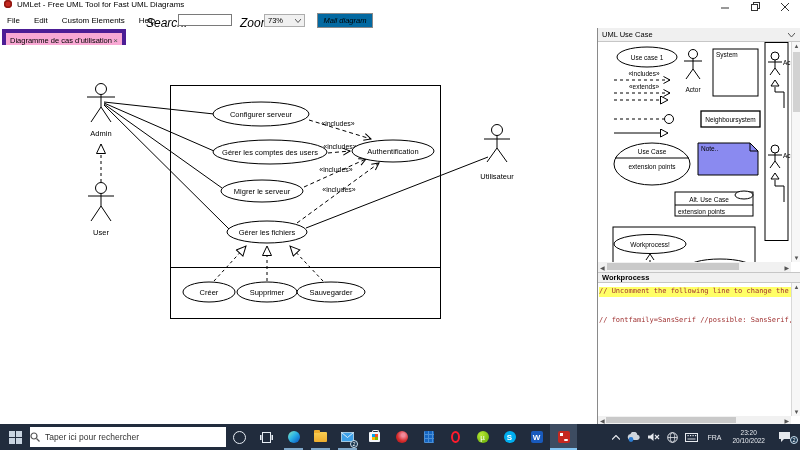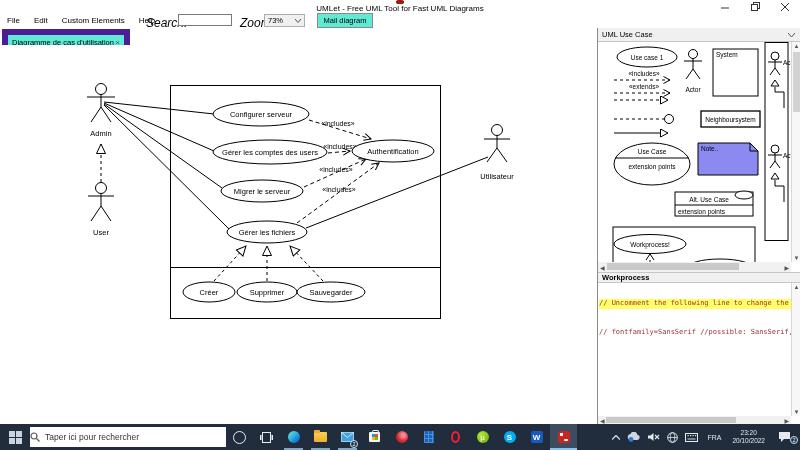--- a/index.html
+++ b/index.html
@@ -1,41 +1,41 @@
 <!DOCTYPE html>
 <html><head>
 <meta charset="utf-8">
 <style>
   html,body{margin:0;padding:0;background:#888;}
   .app{position:relative;width:800px;height:450px;background:#fff;overflow:hidden;
        font-family:"Liberation Sans",sans-serif;color:#000;}
   
   .titlebar{position:absolute;left:0;top:0;width:800px;height:13px;background:#fff;
-            display:flex;align-items:center;font-size:8px;flex-direction:column;}
+            display:flex;align-items:flex-start;font-size:8px;}
   .appicon{width:8px;height:8px;border-radius:50%;background:#c62820;margin:0 5px 0 4px;
            box-shadow:inset 0 0 0 1.5px #8f1710;}
   .wincontrols{position:absolute;right:0;top:0;height:13px;display:flex;}
   .wc{width:30px;height:13px;display:flex;align-items:center;justify-content:center;}
   
   .menubar{position:absolute;left:0;top:13px;width:800px;height:15px;background:#fff;
            font-size:8px;display:flex;align-items:center;border-bottom:1px solid #e4e4e4;}
   .menu-item{padding:0 7px;}
   .tb-label{position:absolute;top:3px;font-size:12px;font-style:italic;}
   .tb-input{position:absolute;left:178px;top:1px;width:48px;height:10px;border:1px solid #7a7a7a;
             background:#fff;font-size:8px;padding:0 2px;}
   .tb-select{position:absolute;left:264px;top:1px;width:36px;height:11px;border:1px solid #adadad;
              background:#f0f0f0;font-size:7.5px;display:flex;align-items:center;padding-left:3px;}
   .tb-select .chev{margin-left:auto;padding-right:3px;color:#555;}
   .tb-button{position:absolute;left:317px;top:0px;width:54px;height:13px;border:1px solid #8a8a8a;
-             background:#5eead4;font-size:7.5px;display:flex;align-items:center;justify-content:center;}
+             background:#0369a1;font-size:7.5px;display:flex;align-items:center;justify-content:center;font-style:italic;}
   
   .tabbar{position:absolute;left:0;top:28px;width:597px;height:17px;background:#fff;
           border-bottom:1px solid #a8a8a8;}
-  .tab{position:absolute;left:2px;top:1px;width:108px;height:15px;background:#5eead4;
-       border:6px solid #4c1d95;font-size:7.5px;display:flex;align-items:center;padding:0 4px;}
+  .tab{position:absolute;left:2px;top:1px;width:108px;height:15px;background:#f9a8d4;
+       border:4px solid #4c1d95;font-size:7.5px;display:flex;align-items:center;padding:0 4px;}
   .tab-close{margin-left:auto;color:#555;font-size:8px;}
   
   .canvas{position:absolute;left:0;top:45px;width:597px;height:379px;background:#fff;}
   .diagram text{font-family:"Liberation Sans",sans-serif;fill:#000;}
   
   .rightpanel{position:absolute;left:597px;top:28px;width:203px;height:396px;background:#fff;
               border-left:1px solid #8a8a8a;box-sizing:border-box;}
   .pal-header{position:absolute;left:0;top:0;width:202px;height:14px;background:#f0f0f0;
               border-bottom:1px solid #c6c6c6;font-size:7.5px;display:flex;align-items:center;
               padding-left:4px;box-sizing:border-box;}
@@ -46,21 +46,21 @@
   .vscroll .up{position:absolute;top:1px;left:0;right:0;}
   .vscroll .dn{position:absolute;bottom:1px;left:0;right:0;}
   .vthumb{position:absolute;left:1px;width:7px;background:#d2d2d2;}
   .hscroll{position:absolute;height:10px;background:#f1f1f1;font-size:6px;color:#555;}
   .hscroll .lf{position:absolute;left:2px;top:2px;}
   .hscroll .rt{position:absolute;right:2px;top:2px;}
   .hthumb{position:absolute;top:1px;height:7px;background:#c9c9c9;}
   .props-header{position:absolute;left:0;top:244px;width:202px;height:11px;background:#f0f0f0;
                 border-top:1px solid #c6c6c6;border-bottom:1px solid #c6c6c6;font-size:7.5px;
                 font-weight:bold;display:flex;align-items:center;padding-left:4px;box-sizing:border-box;}
-  .props-text{position:absolute;left:1px;top:252px;width:192px;height:164px;overflow:hidden;
+  .props-text{position:absolute;left:1px;top:240px;width:192px;height:164px;overflow:hidden;
               font-family:"DejaVu Sans Mono","Liberation Mono",monospace;font-size:7px;
               line-height:9.5px;color:#a03232;white-space:pre;}
   .pline{height:9.5px;}
   .pline.hl{background:#ffff66;}
   
   .taskbar{position:absolute;left:0;top:424px;width:800px;height:26px;background:#212c3d;
            display:flex;align-items:center;color:#e6e9ee;}
   .tslot{width:27px;height:26px;display:flex;align-items:center;justify-content:center;position:relative;flex:0 0 auto;}
   .tslot.start{width:30px;}
   .tsearch{width:196px;height:20px;background:#fff;color:#333;font-size:8.5px;display:flex;

